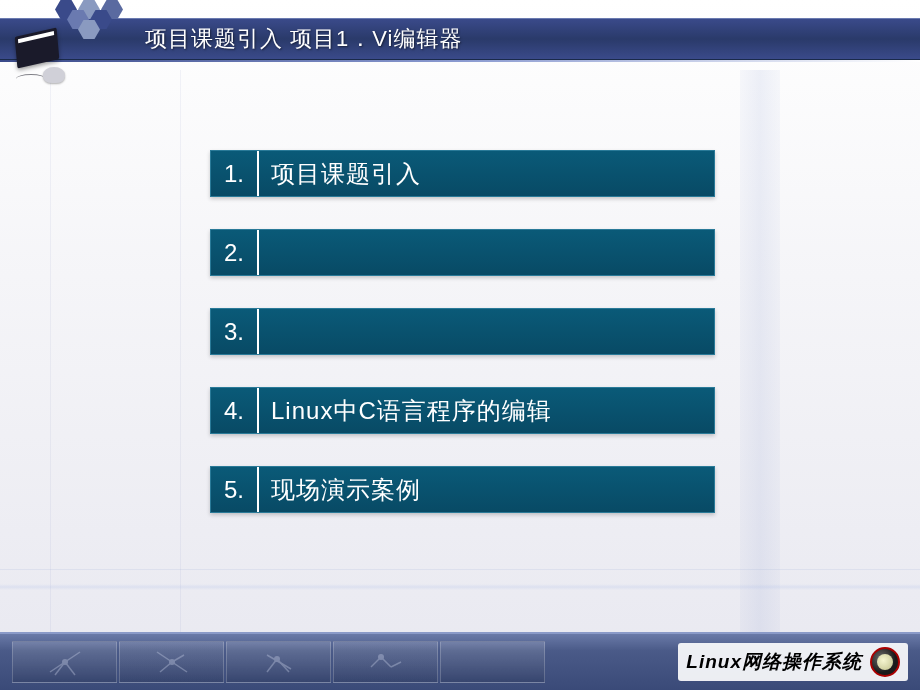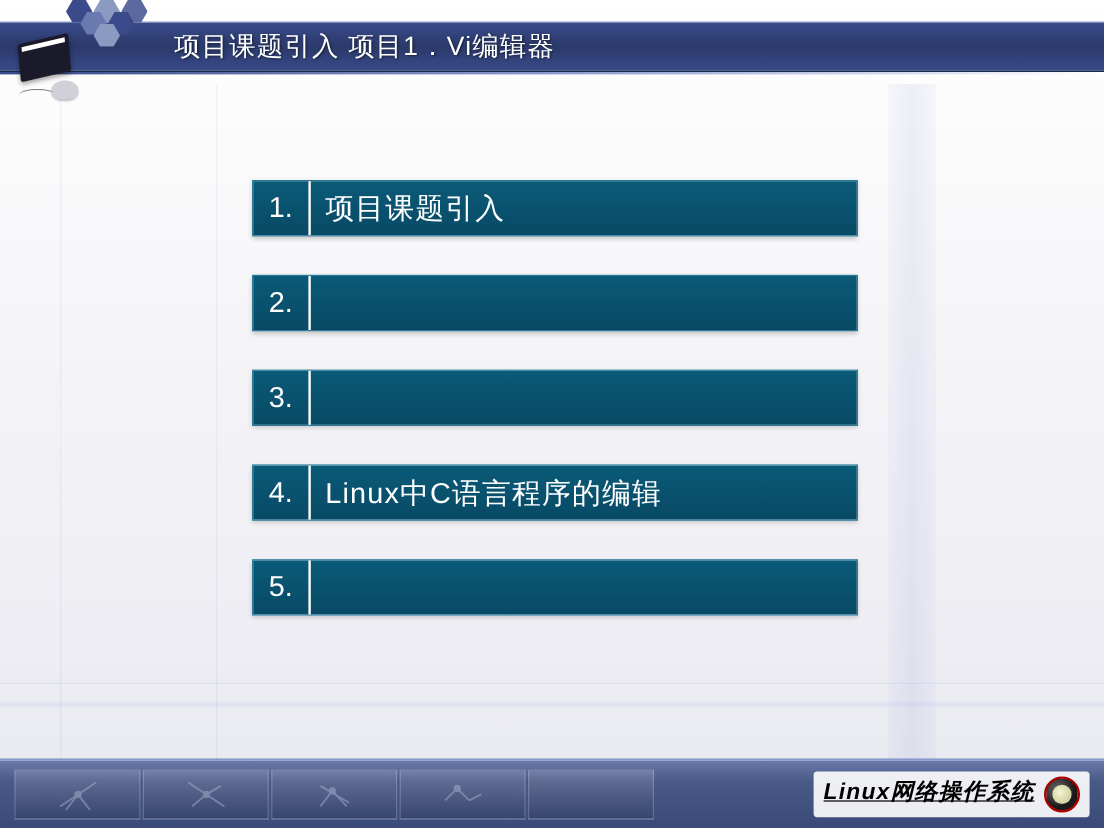--- a/index.html
+++ b/index.html
@@ -175,27 +175,26 @@
     }
     .footer-seg svg {
       position: absolute;
       top: 50%;
       left: 50%;
       transform: translate(-50%, -50%);
       opacity: 0.4;
     }
     .footer-brand {
       display: flex;
-      align-items: flex-start;
+      align-items: center;
       gap: 8px;
       background: rgba(255,255,255,0.9);
       padding: 4px 8px;
       border-radius: 3px;
       height: 38px;
-      text-decoration: underline;
     }
     .footer-brand-text {
       color: #000;
       font-size: 19px;
       font-weight: bold;
       font-style: italic;
       letter-spacing: 1px;
     }
     .footer-logo {
       width: 30px;
@@ -275,20 +274,21 @@
   </div>
   <div class="menu-item">
     <div class="menu-num">3.</div>
   </div>
   <div class="menu-item">
     <div class="menu-num">4.</div>
     <div class="menu-text">Linux中C语言程序的编辑</div>
   </div>
   <div class="menu-item">
     <div class="menu-num">5.</div>
+    <div class="menu-text">现场演示案例</div>
   </div>
 </div>
 
 <div class="footer-bar">
   <div class="footer-segments">
     <div class="footer-seg">
       <svg width="40" height="30">
           <line x1="5" y1="25" x2="35" y2="5" stroke="#c0c8e0" stroke-width="1.5"></line>
           <circle cx="20" cy="15" r="3" fill="#c0c8e0"></circle>
           <line x1="20" y1="15" x2="10" y2="28" stroke="#c0c8e0" stroke-width="1.5"></line>

